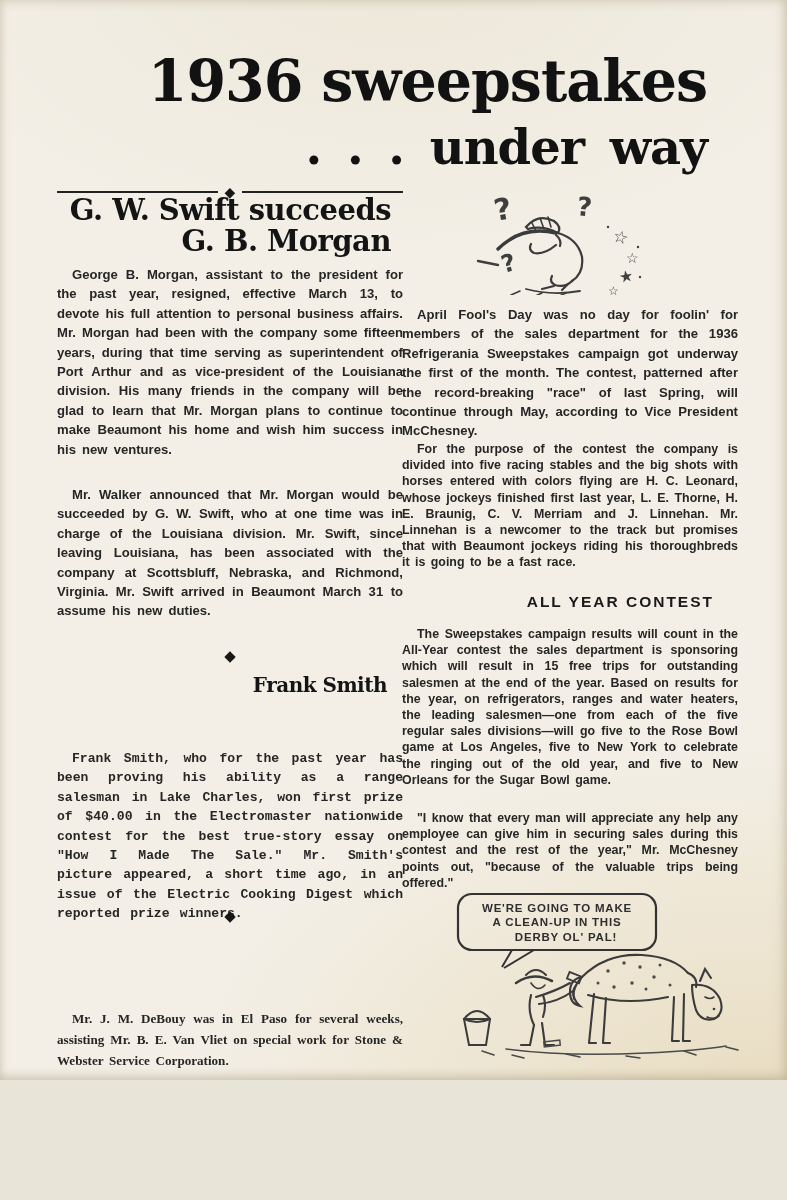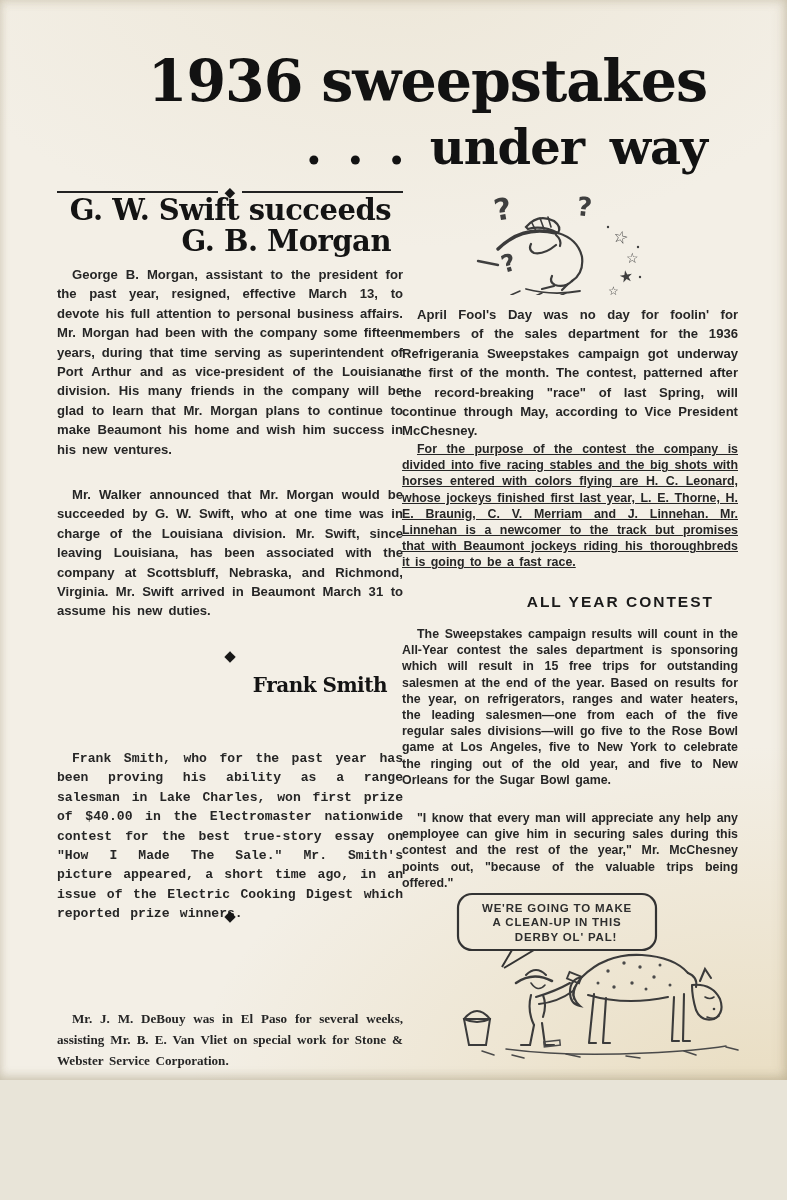--- a/index.html
+++ b/index.html
@@ -49,21 +49,21 @@
   
   .p-swift-1{ top:80px; }
   .p-swift-2{ top:300px; }
   .sep-1{ top:462px; }
   .p-frank-1{ top:564px;font-family:Liberation Mono, monospace; }
   .sep-2{ top:722px; }
   .p-debouy-1{ top:823px;font-family:Liberation Serif, serif; }
   
   .cartoon-top{ top:-2px; left:68px; width:200px; }
   .p-right-1{ top:120px; }
-  .p-right-2{ top:256px;text-decoration:underline; }
+  .p-right-2{ top:256px; }
   .subhead{
     top:408px; margin:0; font-size:15.5px; font-weight:bold; letter-spacing:2px;
     text-align:right; padding-right:24px; color:#1a1a1a;
   }
   .p-right-3{ top:441px; }
   .p-right-4{ top:625px; }
   .cartoon-bottom{ top:706px; left:44px; width:316px; }
   
   .page-number{ position:absolute; left:378px; top:1078px; font-size:14px; font-weight:bold; color:#222;}
   .footer-title{ position:absolute; right:80px; top:1078px; font-size:20px; font-weight:bold; letter-spacing:1.5px; color:#1c1c1c;}

